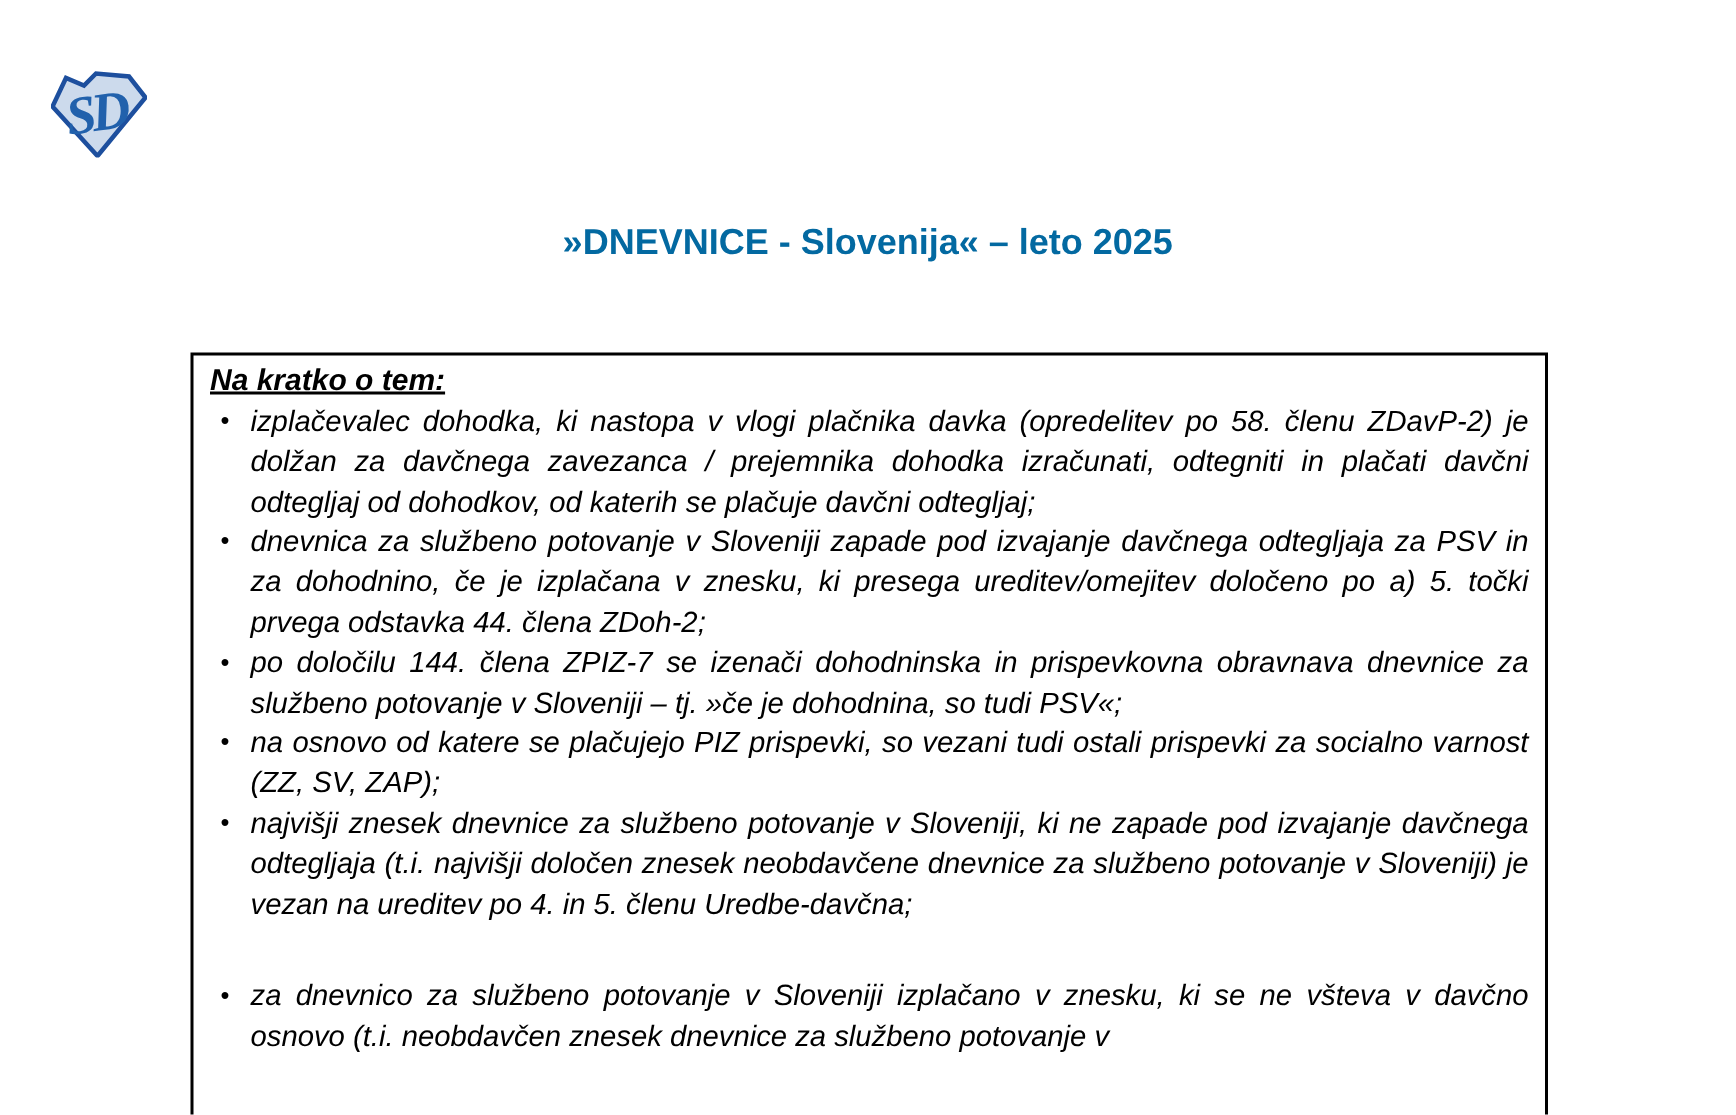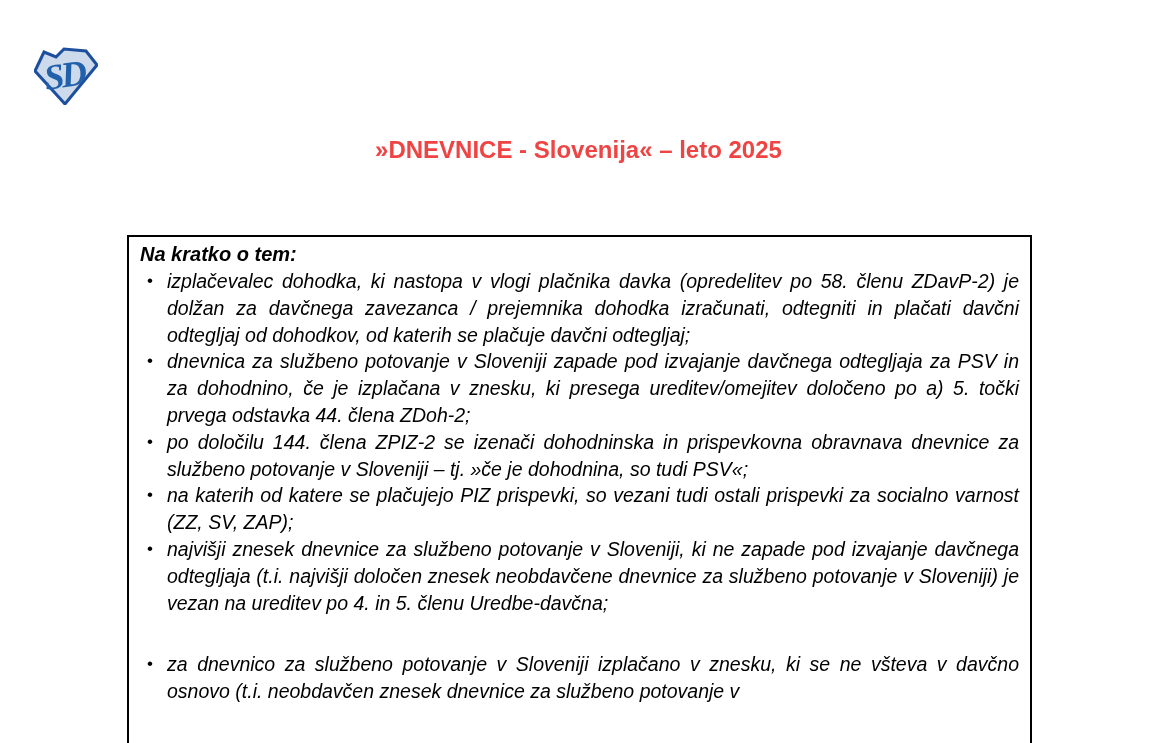--- a/index.html
+++ b/index.html
@@ -24,44 +24,45 @@
   .logo {
     position: absolute;
     left: 34px;
     top: 45px;
     width: 64px;
     height: 60px;
   }
   .logo svg { display: block; width: 100%; height: 100%; }
   .title {
     position: absolute;
-    top: 136px;
+    top: 148px;
     left: 0;
     width: 100%;
     margin: 0;
     text-align: center;
     font-size: 24px;
     line-height: 28px;
     font-weight: bold;
-    color: #ef4444;
+    color: #0369a1;
   }
   .summary-box {
     position: absolute;
     left: 127px;
     top: 235px;
     width: 905px;
     height: 540px;
     border: 2px solid #000000;
     box-sizing: border-box;
     padding: 4px 11px 0 11px;
     overflow: hidden;
   }
   .box-heading {
     font-style: italic;
     font-weight: bold;
+    text-decoration: underline;
     font-size: 20px;
     line-height: 27px;
     color: #000000;
   }
   ul.bullets {
     margin: 0;
     padding: 0;
     list-style: none;
   }
   ul.bullets li {
@@ -108,25 +109,25 @@
       <li>
         <span class="marker">•</span>
         <span class="li-text">izplačevalec dohodka, ki nastopa v vlogi plačnika davka (opredelitev po 58. členu ZDavP-2) je dolžan za davčnega zavezanca / prejemnika dohodka izračunati, odtegniti in plačati davčni odtegljaj od dohodkov, od katerih se plačuje davčni odtegljaj;</span>
       </li>
       <li>
         <span class="marker">•</span>
         <span class="li-text">dnevnica za službeno potovanje v Sloveniji zapade pod izvajanje davčnega odtegljaja za PSV in za dohodnino, če je izplačana v znesku, ki presega ureditev/omejitev določeno po a) 5. točki prvega odstavka 44. člena ZDoh-2;</span>
       </li>
       <li>
         <span class="marker">•</span>
-        <span class="li-text">po določilu 144. člena ZPIZ-2 se izenači dohodninska in prispevkovna obravnava dnevnice za službeno potovanje v Sloveniji – tj. »če je dohodnina, so tudi PSV«;</span>
+        <span class="li-text">po določilu 144. člena ZPIZ-7 se izenači dohodninska in prispevkovna obravnava dnevnice za službeno potovanje v Sloveniji – tj. »če je dohodnina, so tudi PSV«;</span>
       </li>
       <li>
         <span class="marker">•</span>
-        <span class="li-text">na katerih od katere se plačujejo PIZ prispevki, so vezani tudi ostali prispevki za socialno varnost (ZZ, SV, ZAP);</span>
+        <span class="li-text">na osnovo od katere se plačujejo PIZ prispevki, so vezani tudi ostali prispevki za socialno varnost (ZZ, SV, ZAP);</span>
       </li>
       <li>
         <span class="marker">•</span>
         <span class="li-text">najvišji znesek dnevnice za službeno potovanje v Sloveniji, ki ne zapade pod izvajanje davčnega odtegljaja (t.i. najvišji določen znesek neobdavčene dnevnice za službeno potovanje v Sloveniji) je vezan na ureditev po 4. in 5. členu Uredbe-davčna;</span>
       </li>
       <li class="gap-before">
         <span class="marker">•</span>
         <span class="li-text">za dnevnico za službeno potovanje v Sloveniji izplačano v znesku, ki se ne všteva v davčno osnovo (t.i. neobdavčen znesek dnevnice za službeno potovanje v</span>
       </li>
     </ul>

